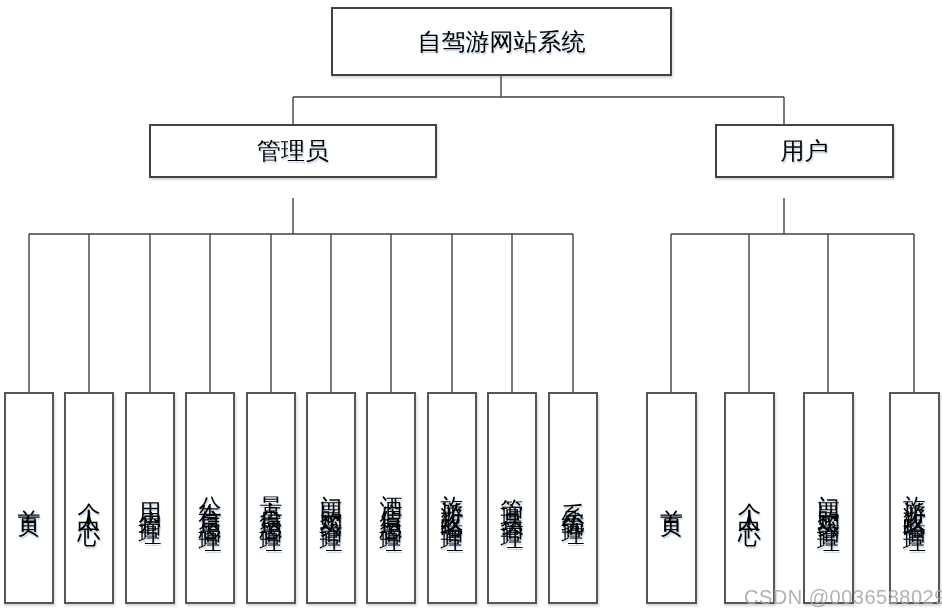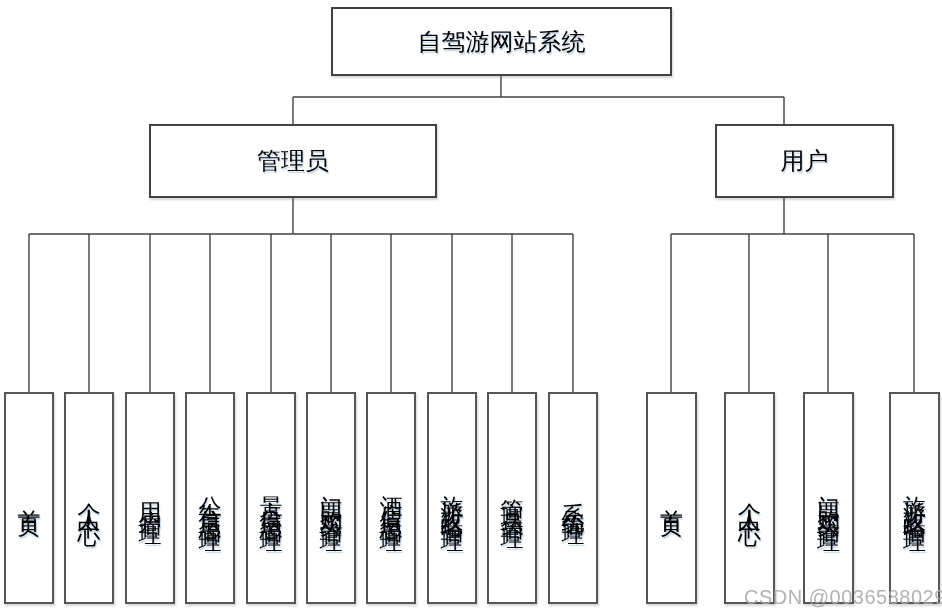--- a/index.html
+++ b/index.html
@@ -35,21 +35,21 @@
   .node.root {
     left: 331px; top: 7px;
     width: 341px; height: 69px;
     font-size: 24px;
     border-width: 2px;
     border-color: #424242;
     text-align: right;
   }
 
   .node.branch {
-    top: 124px; height: 74px;
+    top: 124px; height: 54px;
     font-size: 24px;
     border-color: #424242;
   }
   .node.branch.admin { left: 149px; width: 288px; }
   .node.branch.user  { left: 715px; width: 179px; }
 
   .node.leaf {
     top: 392px;
     width: 50px; height: 212px;
     border-color: #565656;

